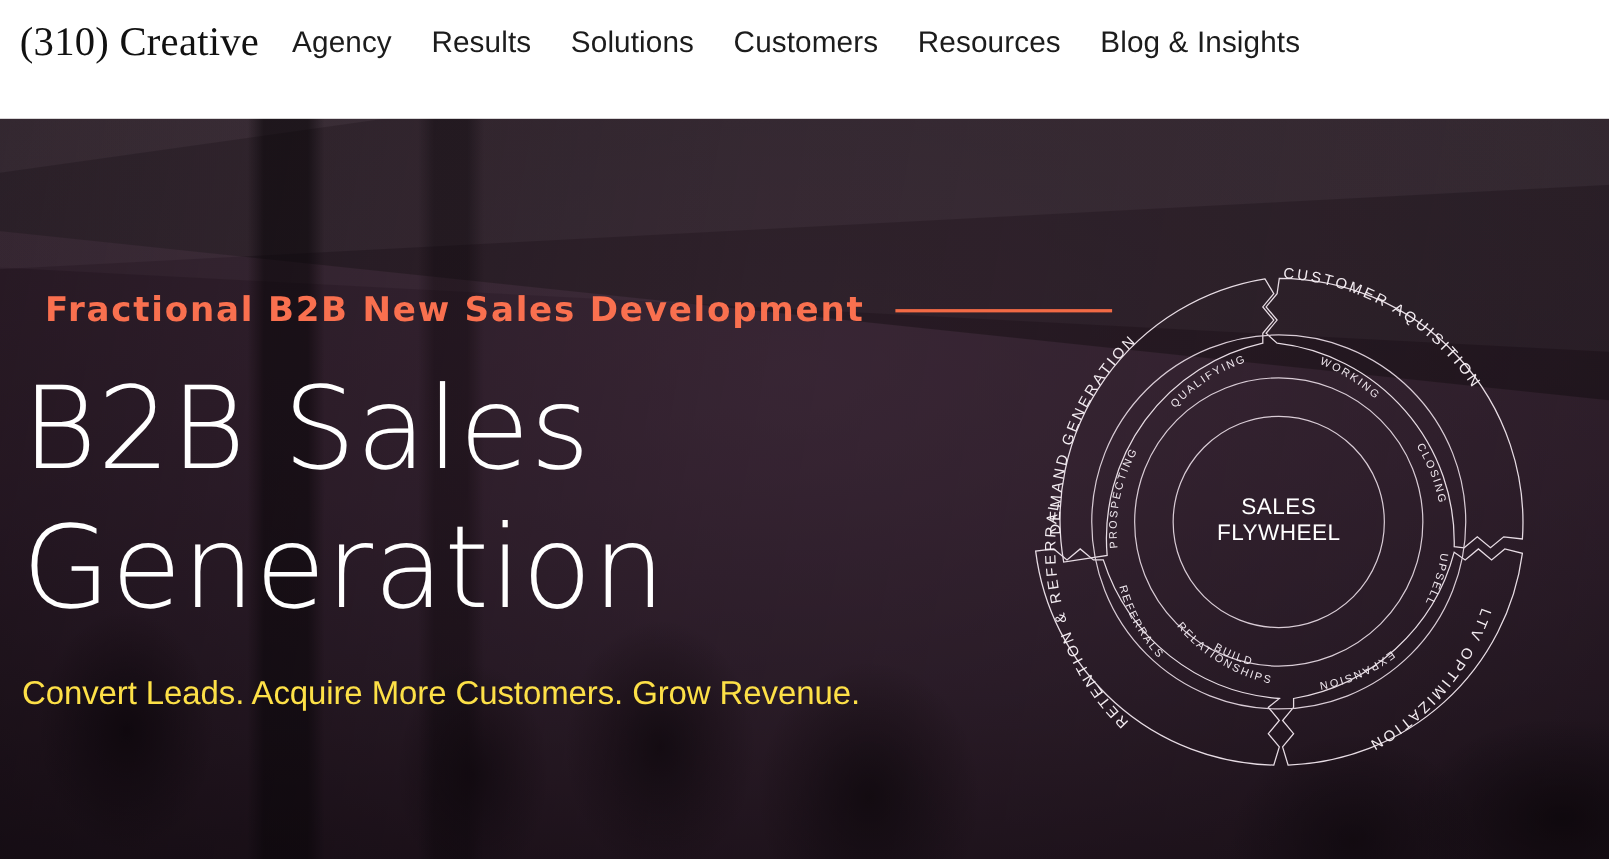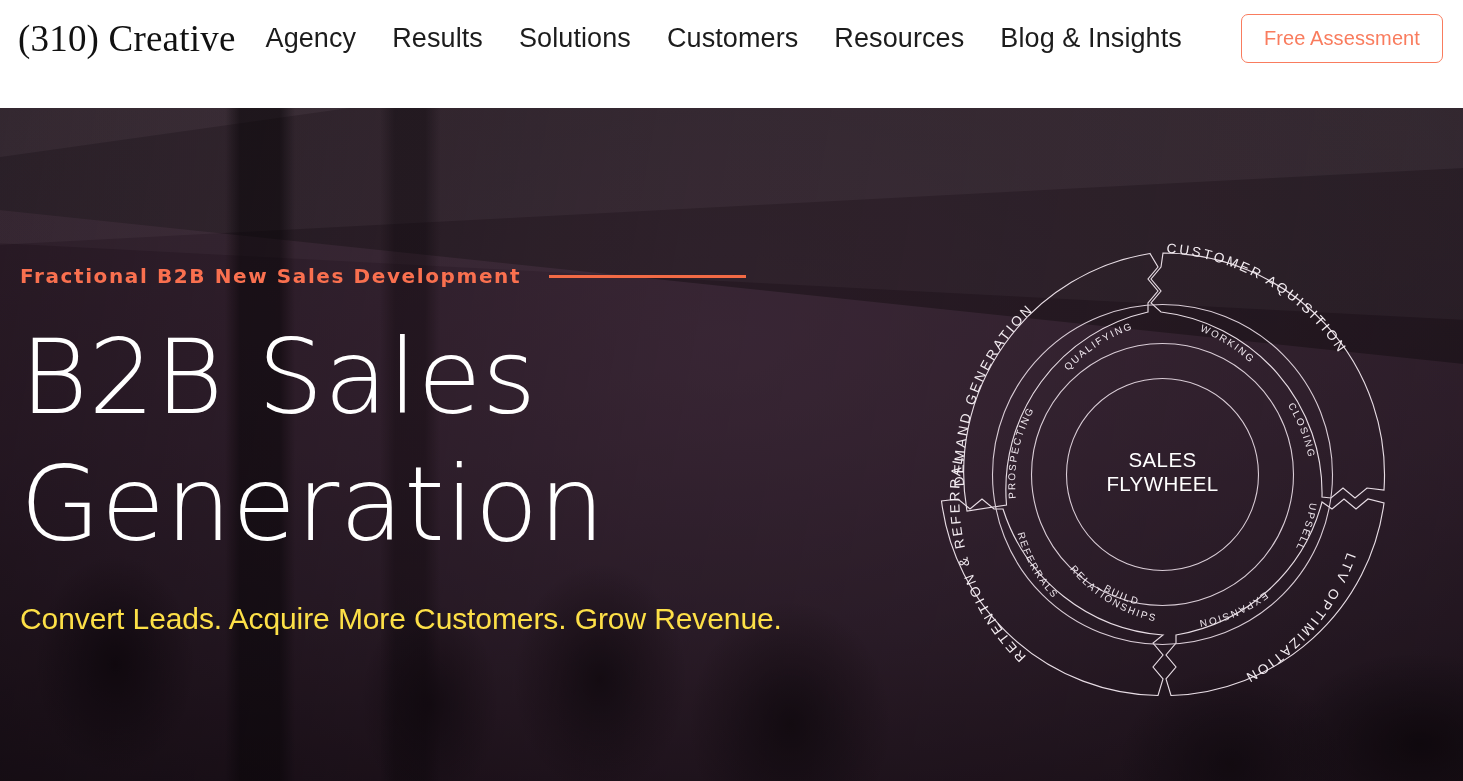--- a/index.html
+++ b/index.html
@@ -100,24 +100,25 @@
 
   .hero-content {
     position: absolute;
     left: 20px; top: 160px;
     z-index: 5;
   }
   .eyebrow-row { display: flex; align-items: center; }
   .eyebrow {
     color: #f9704f;
     font-family: "DejaVu Sans", sans-serif;
-    font-size: 20px;
+    font-size: 31px;
     font-weight: bold;
     letter-spacing: 1.6px;
     white-space: nowrap;
+    margin-left: 21px;
   }
   .eyebrow-line {
     width: 197px; height: 3px;
     background: #f26a45;
     margin-left: 28px;
   }
   .hero-title {
     margin-top: 26px;
     color: #ffffff;
     font-family: "DejaVu Sans", "Liberation Sans", sans-serif;
@@ -175,23 +176,20 @@
 
   <nav class="nav">
     <span class="nav-item">Agency</span>
     <span class="nav-item">Results</span>
     <span class="nav-item">Solutions</span>
     <span class="nav-item">Customers</span>
     <span class="nav-item">Resources</span>
     <span class="nav-item">Blog &amp; Insights</span>
   </nav>
 
-  <div class="cta-wrap">
-    <button class="cta-button">Free Assessment</button>
-  </div>
 </header>
 
 <section class="hero">
   <div class="hero-photo"></div>
   <div class="hero-tint"></div>
 
   <div class="hero-content">
     <div class="eyebrow-row">
       <div class="eyebrow">Fractional B2B New Sales Development</div>
       <div class="eyebrow-line"></div>

